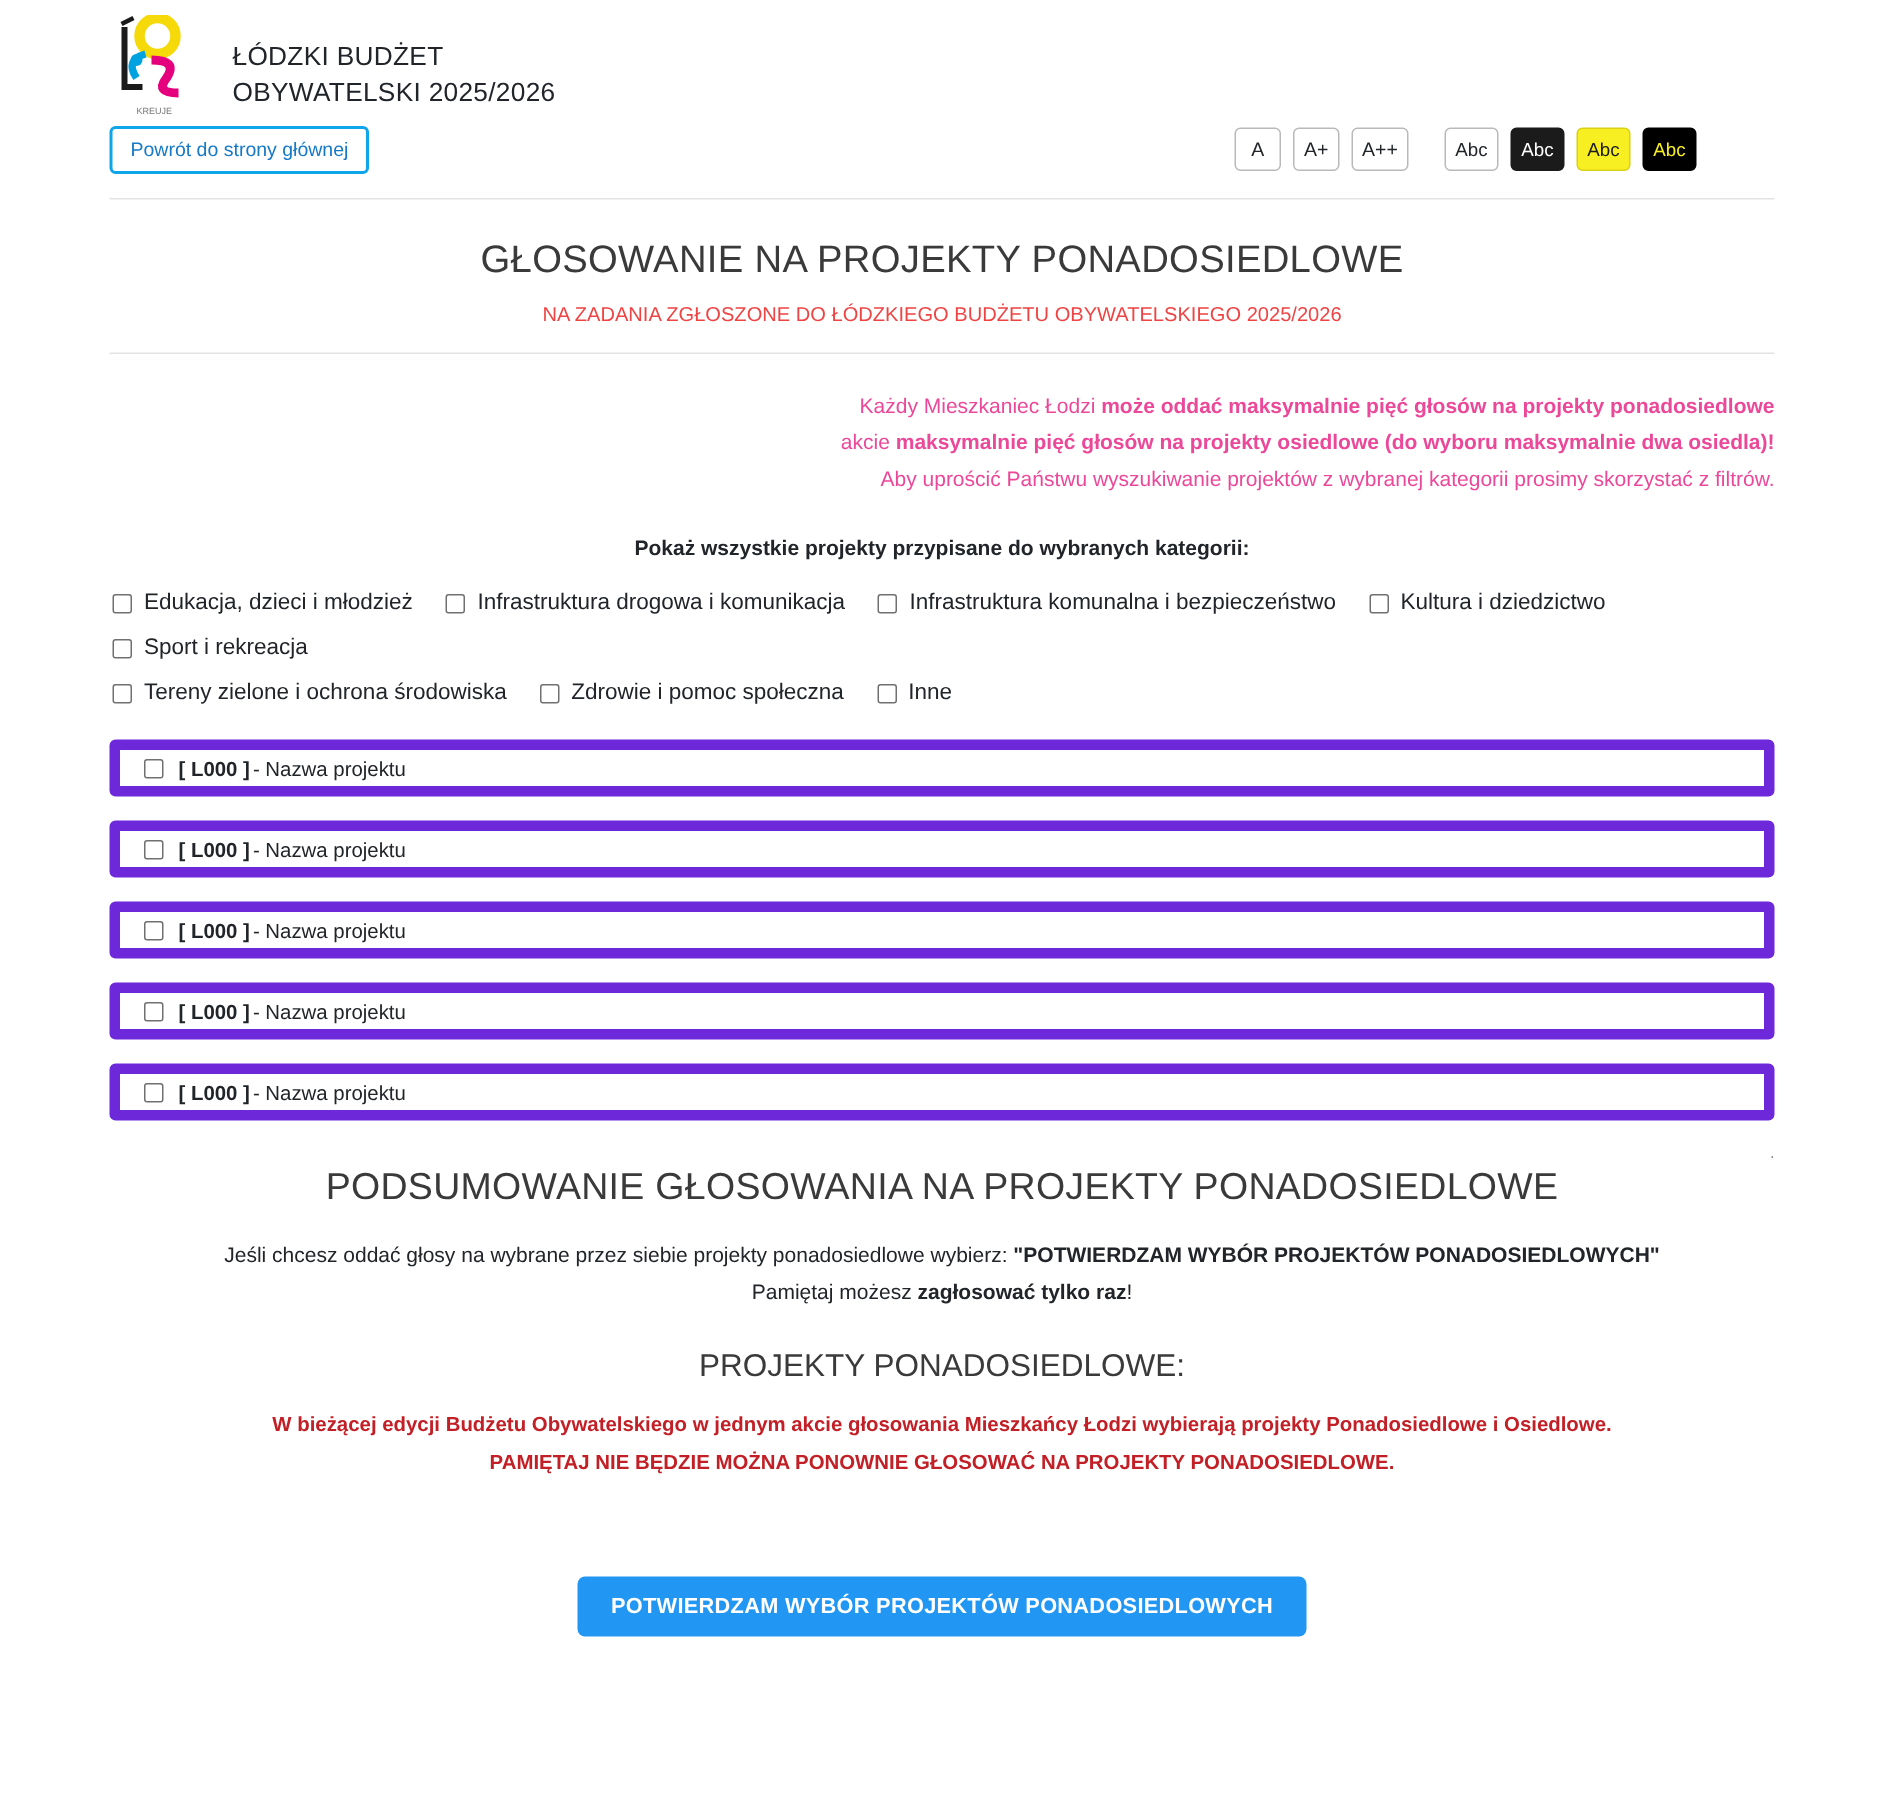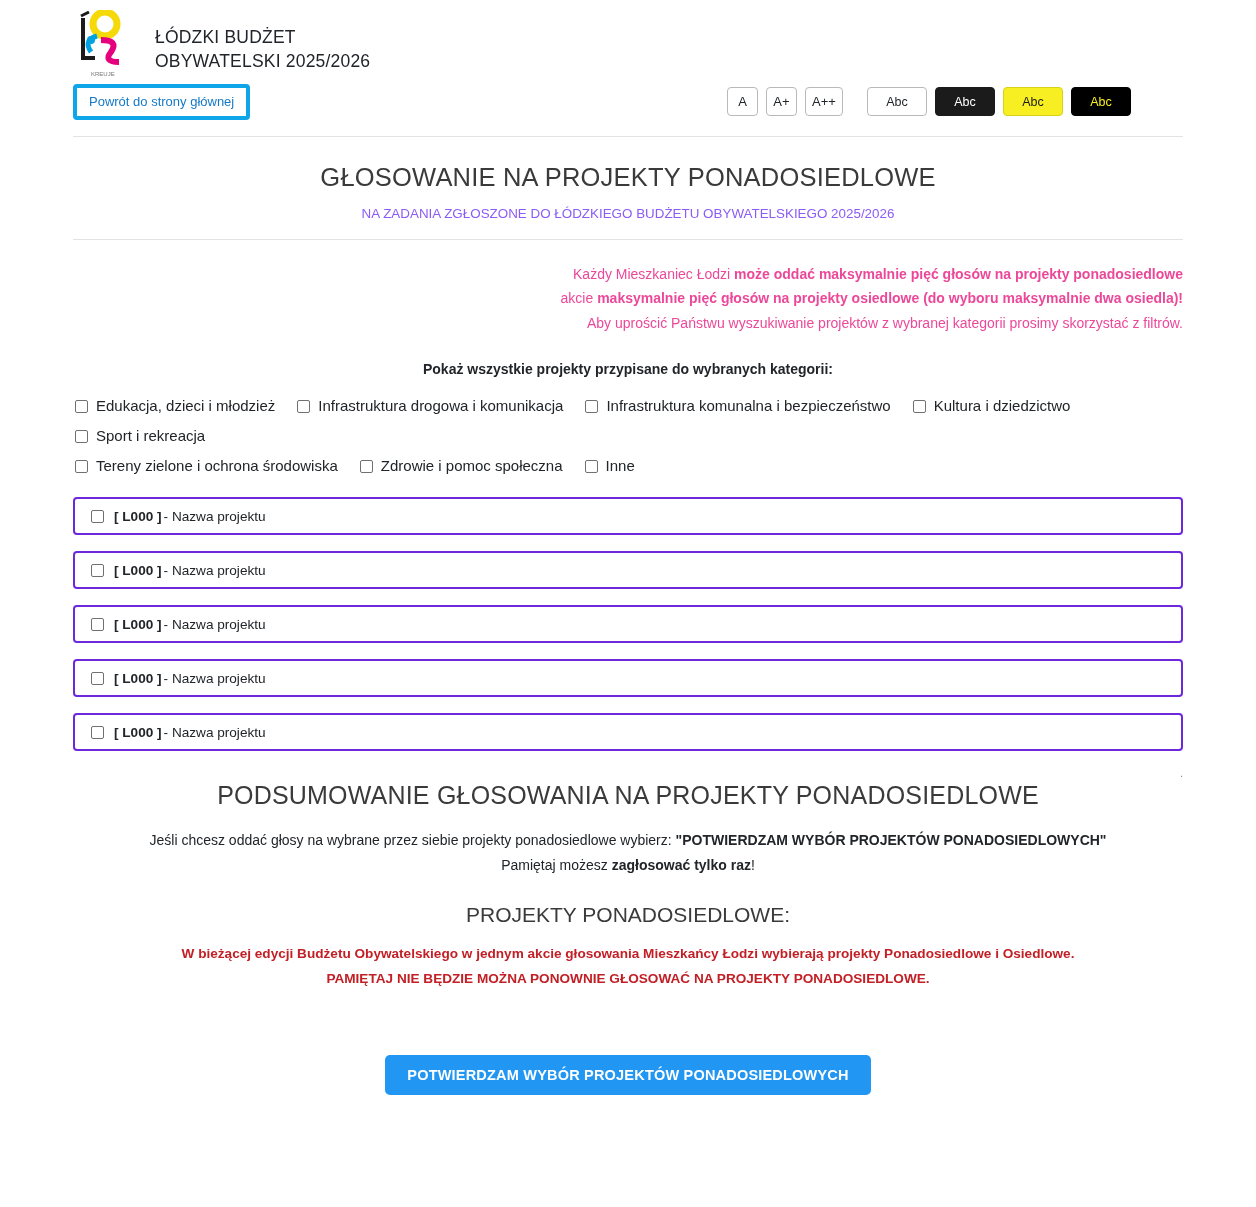--- a/index.html
+++ b/index.html
@@ -48,21 +48,21 @@
   
   .toolbar-row {
     display: flex;
     align-items: center;
     justify-content: space-between;
     margin-top: 4px;
     padding-bottom: 16px;
     border-bottom: 1px solid #e3e3e3;
   }
   .back-btn {
-    border: 4px solid #0ea5e9;
+    border: 2px solid #0ea5e9;
     color: #1579c7;
     background: #fff;
     font-size: 13px;
     padding: 6px 12px;
     border-radius: 4px;
     line-height: 1.2;
     cursor: pointer;
   }
   .a11y {
     display: flex;
@@ -77,41 +77,41 @@
     border: 1px solid #b9b9b9;
     background: #fff;
     color: #212529;
     font-size: 13px;
     display: flex; align-items: center; justify-content: center;
     border-radius: 4px;
     cursor: pointer;
     padding: 0 4px;
   }
   .btn-sq.wide { width: 38px; }
-  .btn-sq.abc { width: 60px; font-size: 12.5px; }
+  .btn-sq.abc { width: 36px; font-size: 12.5px; }
   .btn-sq.dark { background: #1b1b1b; color: #fff; border-color: #1b1b1b; }
   .btn-sq.yellow { background: #f7ef21; color: #1b1b1b; border-color: #d8d115; }
   .btn-sq.black-yellow { background: #000; color: #f7ef21; border-color: #000; }
 
   
   .title-block {
     text-align: center;
     padding: 26px 0 18px;
     border-bottom: 1px solid #e3e3e3;
   }
   h1.main-title {
     font-size: 25.5px;
     font-weight: normal;
     color: #3a3a3a;
     margin: 0 0 14px;
     letter-spacing: .2px;
   }
   .sub-title {
     font-size: 13.4px;
-    color: #8b5cf6;
+    color: #ef4444;
   }
 
   
   .intro {
     text-align: right;
     padding: 22px 0 4px;
     font-size: 14px;
     line-height: 1.75;
     color: #ec4899;
   }
@@ -156,21 +156,21 @@
     text-align: center;
     font-size: 24px;
     letter-spacing: .3px;
     padding: 17px 10px;
     margin-top: 26px;
   }
 
   
   .list { margin-top: 16px; }
   .proj {
-    border: 2px solid #6d28d9;
+    border: 7px solid #6d28d9;
     border-radius: 4px;
     height: 38px;
     display: flex;
     align-items: center;
     padding: 0 16px;
     margin-bottom: 16px;
     font-size: 13.6px;
     background: #fff;
   }
   .proj .code { font-weight: bold; margin-right: 2px; }

